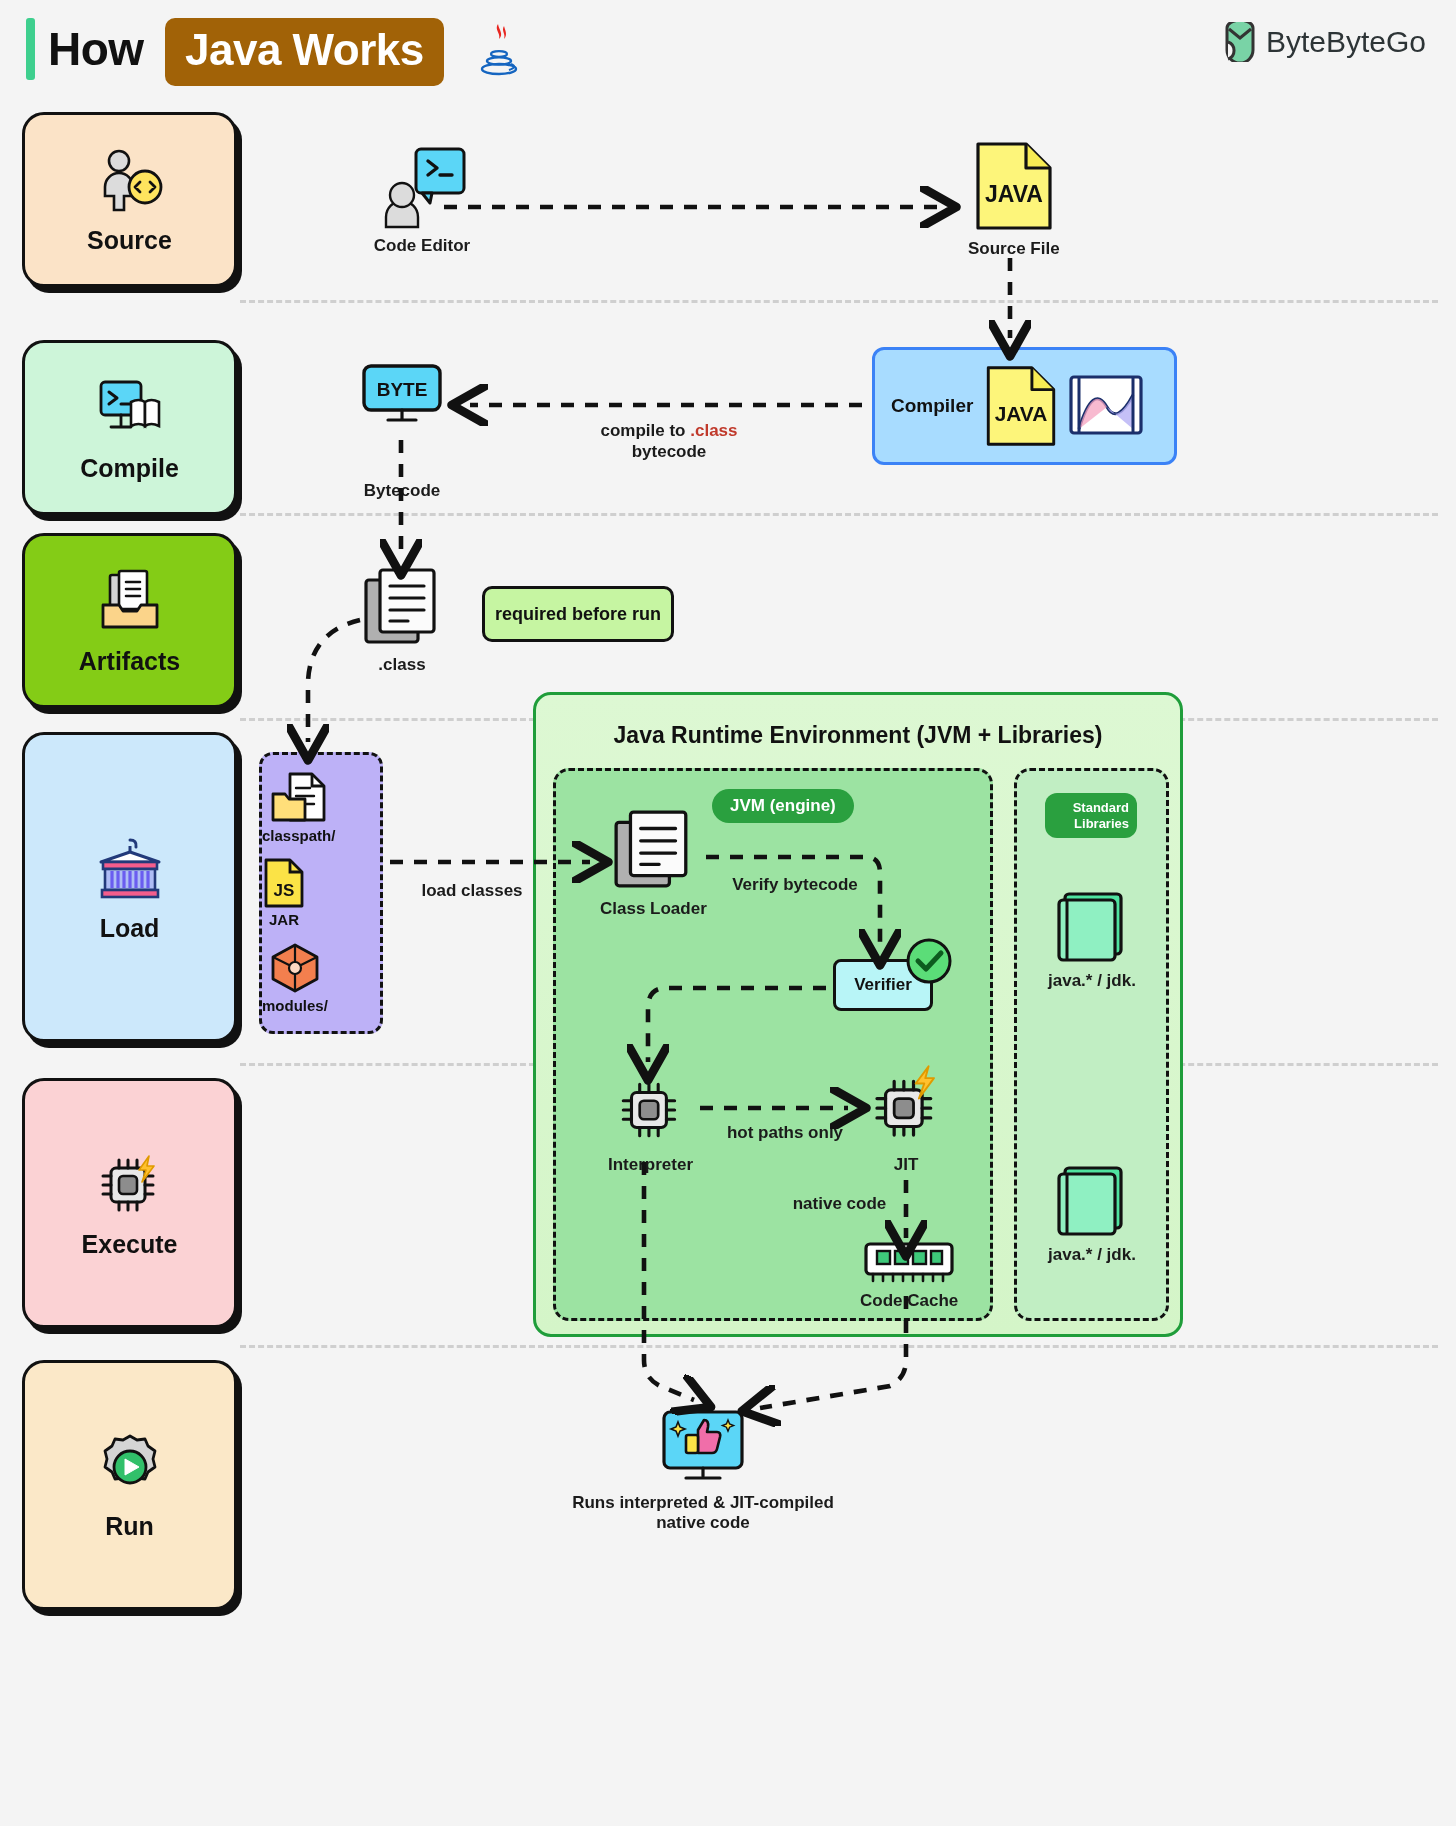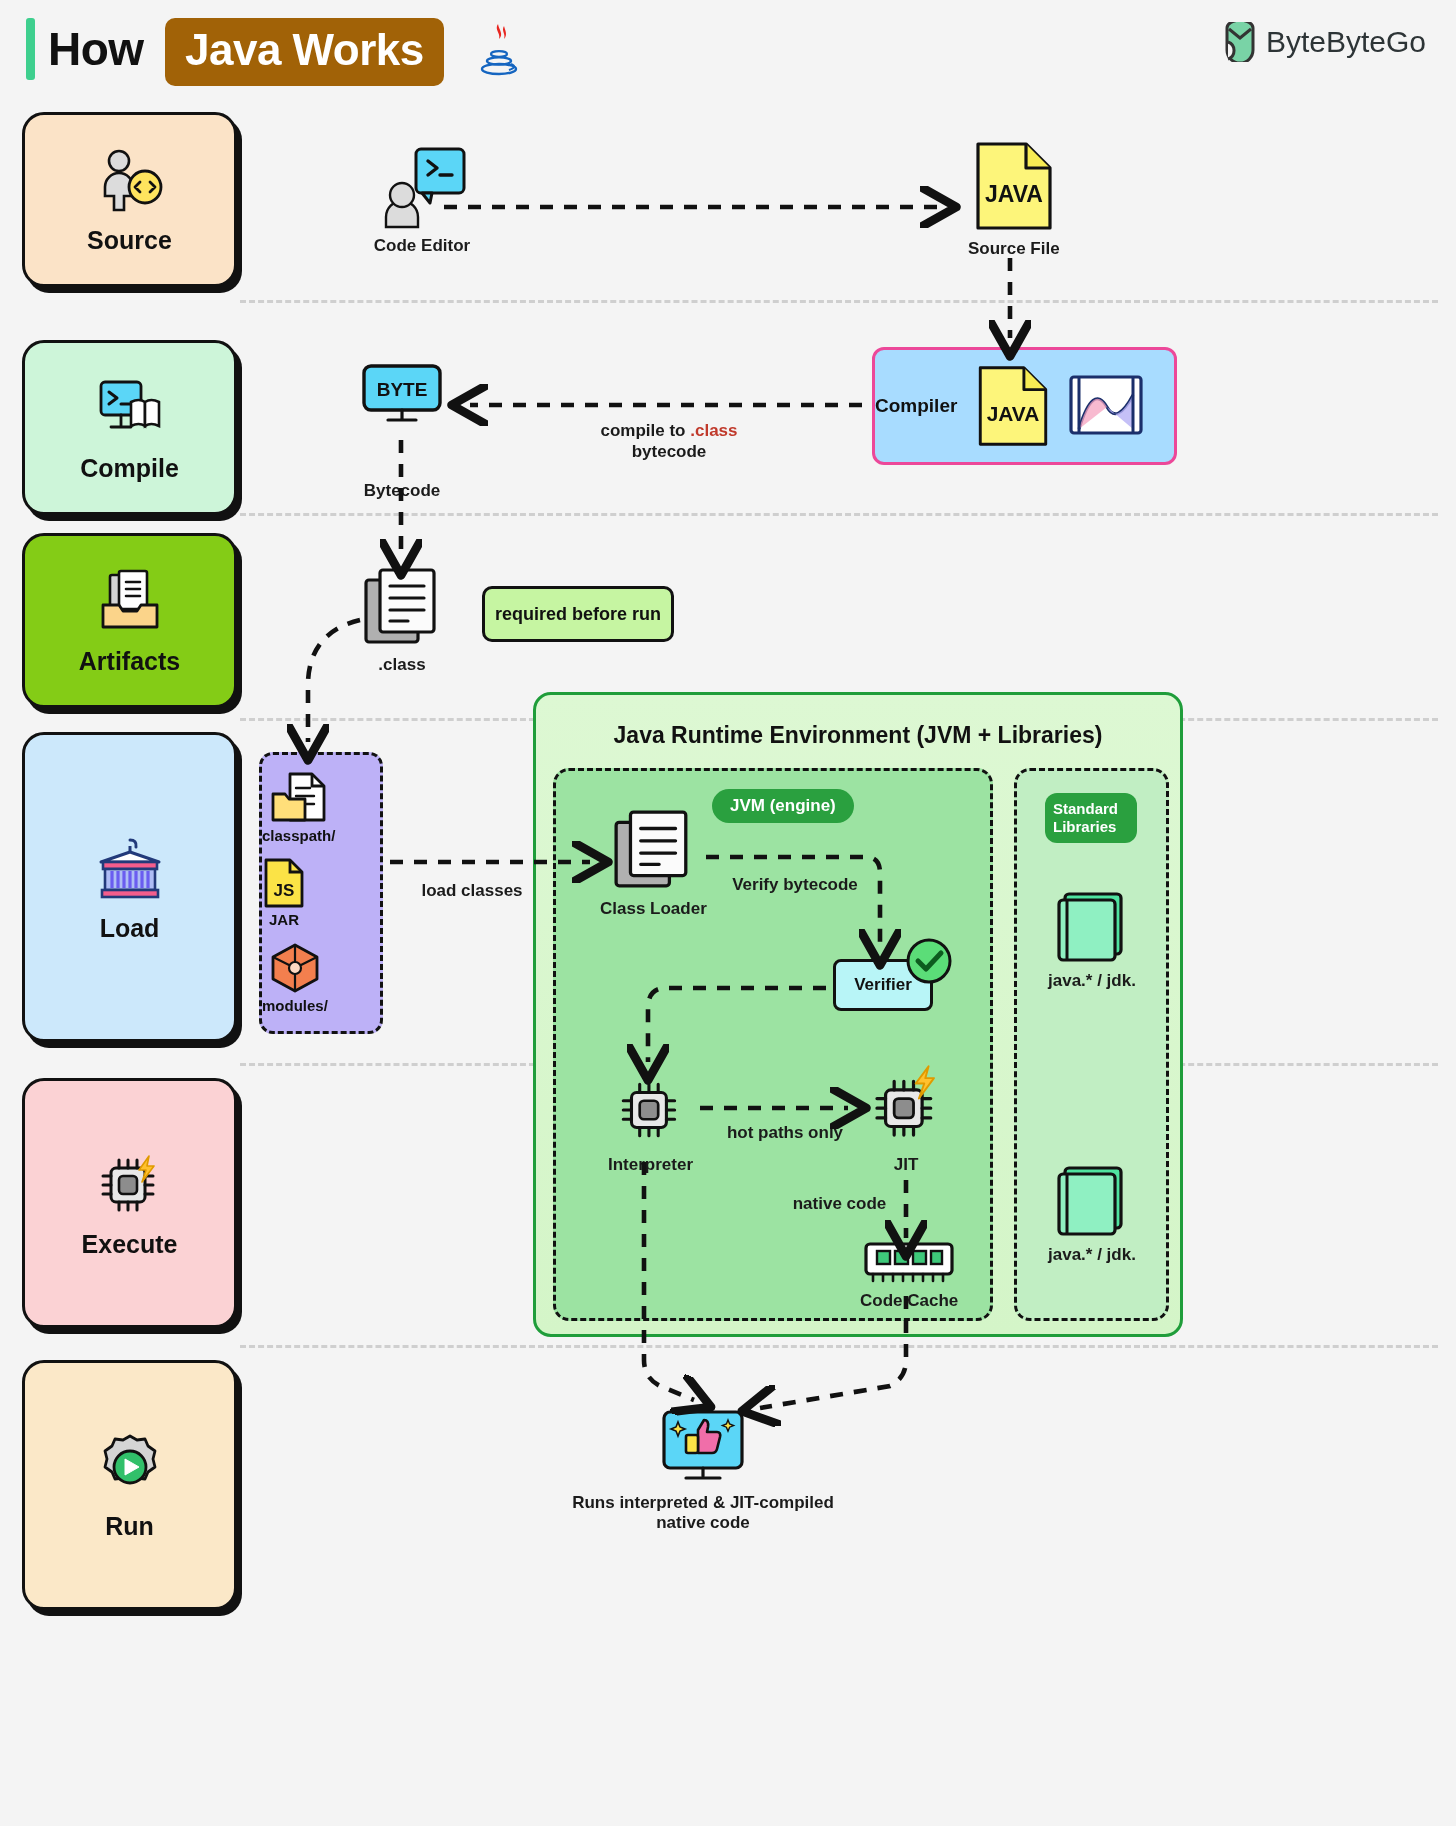--- a/index.html
+++ b/index.html
@@ -55,22 +55,22 @@
 
   .edge-lbl {
     position: absolute; font-size: 17px; font-weight: 700; color: #1b1b1b;
     text-align: center; line-height: 1.25;
   }
   .edge-lbl .red { color: #c0392b; }
 
   
   .compiler-box {
     position: absolute; left: 872px; top: 347px; width: 305px; height: 118px;
-    background: #a8dcff; border: 3px solid #ec4899; border-radius: 12px;
-    display: flex; align-items: center; gap: 8px;
+    background: #a8dcff; border: 3px solid #3b82f6; border-radius: 12px;
+    display: flex; align-items: center; padding-left: 16px; gap: 0;
   }
   .compiler-box .t { font-size: 19px; font-weight: 700; color: #111; }
 
   .req-box {
     position: absolute; left: 482px; top: 586px; width: 192px; height: 56px;
     background: #c6f5a2; border: 3px solid #111; border-radius: 10px;
     display: flex; align-items: center; justify-content: center;
     font-size: 18px; font-weight: 700; color: #111;
   }
 
@@ -101,21 +101,21 @@
     background: #2aa03f; color: #fff; border-radius: 20px;
     padding: 7px 18px; font-size: 17px; font-weight: 700;
   }
   .std-panel {
     position: absolute; left: 1014px; top: 768px; width: 155px; height: 553px;
     background: #c1eec3; border: 3px dashed #111; border-radius: 16px;
   }
   .std-chip {
     position: absolute; left: 1045px; top: 793px; width: 92px;
     background: #2aa03f; color: #fff; border-radius: 12px;
-    padding: 7px 8px; font-size: 15px; font-weight: 700; text-align: left; line-height: 1.2;
+    padding: 7px 8px; font-size: 13px; font-weight: 700; text-align: right; line-height: 1.2;
   }
   .verifier-box {
     position: absolute; left: 833px; top: 959px; width: 100px; height: 52px;
     background: #b8f5f7; border: 3px solid #111; border-radius: 8px;
     display: flex; align-items: center; justify-content: center;
     font-size: 17px; font-weight: 700; color: #111;
   }
   .verifier-check { position: absolute; left: 905px; top: 937px; width: 48px; height: 48px; }
 
   svg.lyr { position: absolute; left: 0; top: 0; width: 1456px; height: 1826px; pointer-events: none; }

